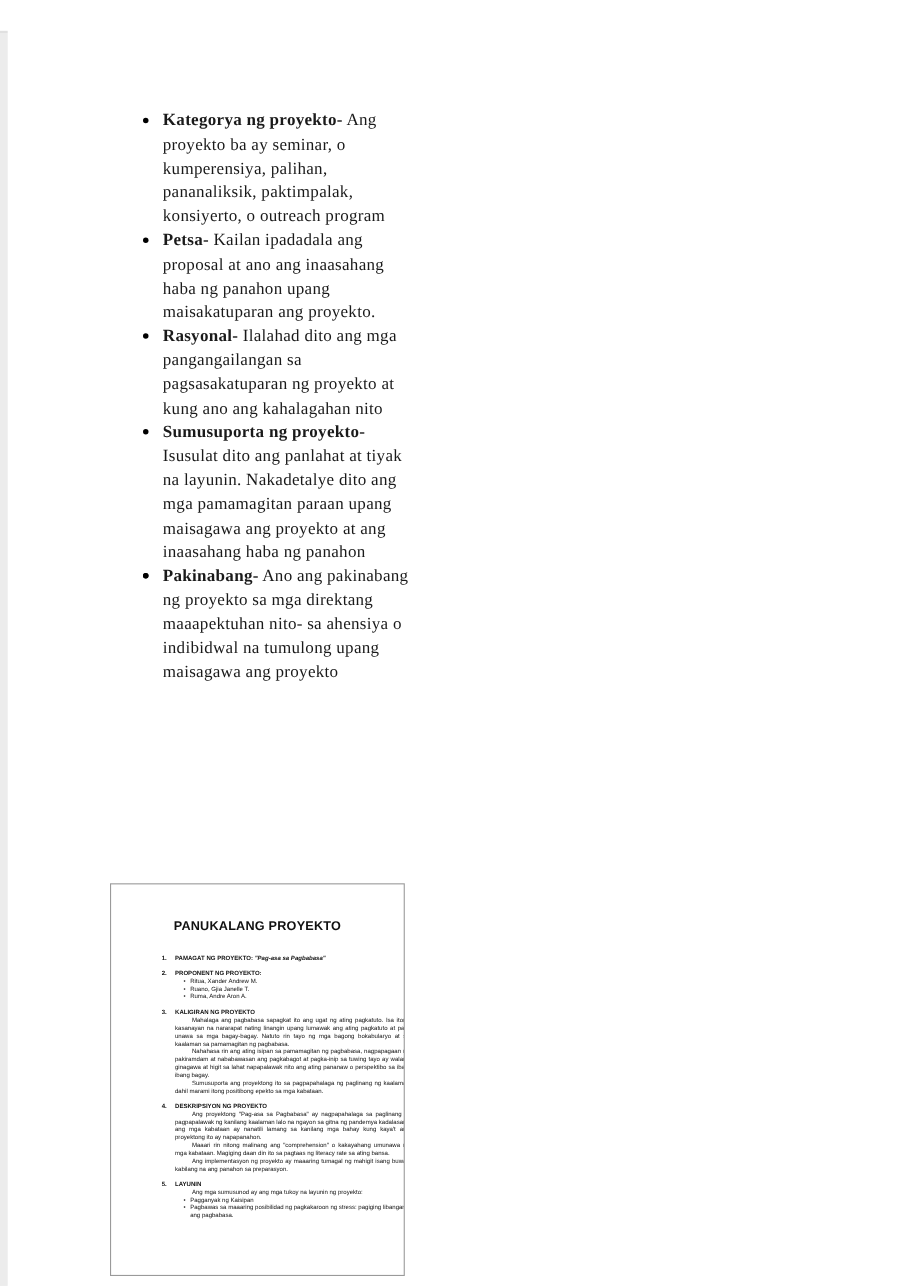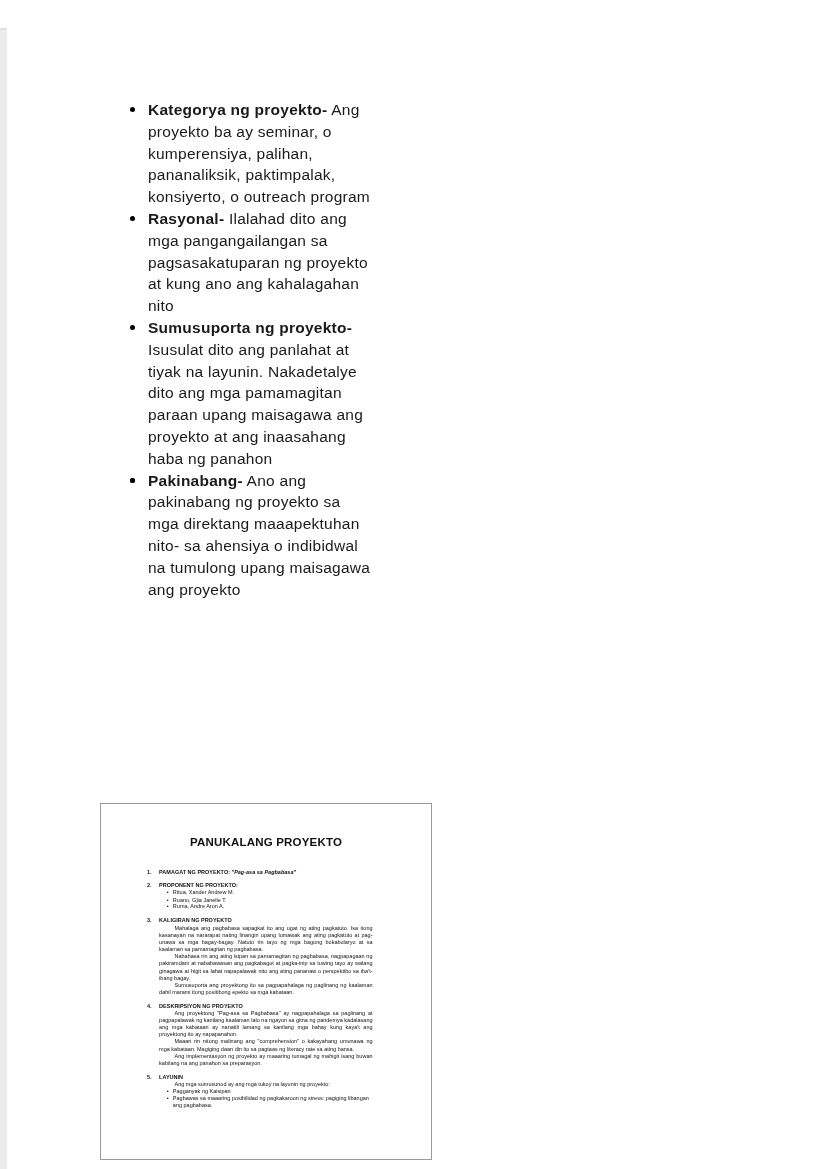--- a/index.html
+++ b/index.html
@@ -21,31 +21,31 @@
     position: absolute; left: 0; top: 28px; width: 7px; height: 2px;
     background: #e0e0e0;
   }
 
   
   .bullets {
     position: absolute; left: 129px; top: 99px; width: 244px;
     list-style: none; margin: 0; padding: 0;
     font-size: 15.5px; line-height: 21.8px; letter-spacing: 0.25px;
   }
-  .bullets li { position: relative; padding-left: 19px; }
+  .bullets li { position: relative; padding-left: 19px; font-family: Liberation Serif, serif; }
   .bullets .dot {
     position: absolute; left: 1px; top: 8px;
     width: 5px; height: 5px; border-radius: 50%; background: #000;
   }
   .bullets b { font-weight: 700; }
 
   
   .doc {
     position: absolute; left: 100px; top: 803px;
-    width: 332px; height: 357px;
+    width: 268px; height: 357px;
     background: #ffffff;
     border: 1px solid #9a9a9a;
     overflow: hidden;
     box-sizing: border-box;
   }
   .doc-title {
     padding-top: 32px; text-align: center;
     font-weight: 700; font-size: 11.5px; letter-spacing: 0.2px;
     color: #111;
   }
@@ -68,20 +68,24 @@
 </head>
 <body>
 
 <div class="canvas-edge-left"></div>
 <div class="canvas-edge-corner"></div>
 
 <ul class="bullets">
   <li>
     <span class="dot"></span>
     <span><b>Kategorya ng proyekto-</b><span> Ang proyekto ba ay seminar, o kumperensiya, palihan, pananaliksik, paktimpalak, konsiyerto, o outreach program</span></span>
+  </li>
+  <li>
+    <span class="dot"></span>
+    <span><b>Petsa-</b><span> Kailan ipadadala ang proposal at ano ang inaasahang haba ng panahon upang maisakatuparan ang proyekto.</span></span>
   </li>
   <li>
     <span class="dot"></span>
     <span><b>Rasyonal-</b><span> Ilalahad dito ang mga pangangailangan sa pagsasakatuparan ng proyekto at kung ano ang kahalagahan nito</span></span>
   </li>
   <li>
     <span class="dot"></span>
     <span><b>Sumusuporta ng proyekto-</b><span> Isusulat dito ang panlahat at tiyak na layunin. Nakadetalye dito ang mga pamamagitan paraan upang maisagawa ang proyekto at ang inaasahang haba ng panahon</span></span>
   </li>
   <li>

